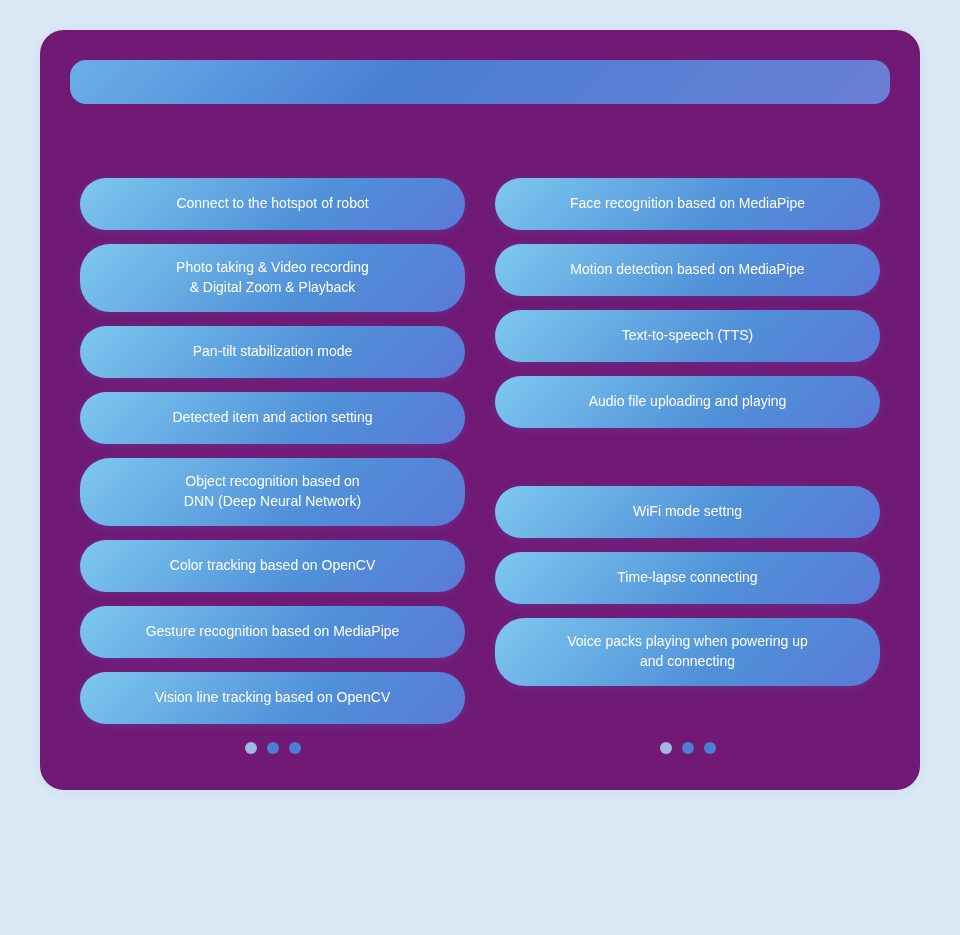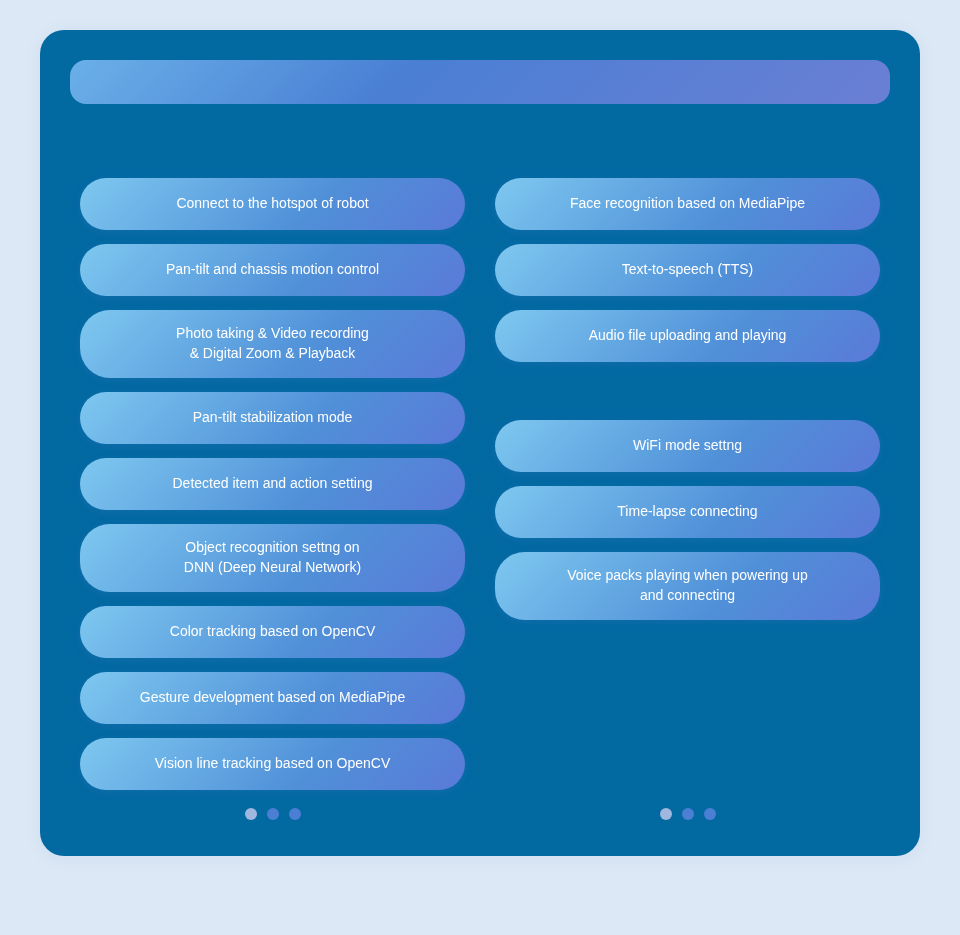--- a/index.html
+++ b/index.html
@@ -6,21 +6,21 @@
 
     body {
       background-color: #dce8f5;
       font-family: -apple-system, BlinkMacSystemFont, 'Segoe UI', Arial, sans-serif;
       min-height: 935px;
       width: 960px;
       padding: 30px 40px;
     }
 
     .outer-card {
-      background: #0369a1;
+      background: #701a75;
       border-radius: 24px;
       padding: 30px 30px 36px;
       box-shadow: 0 2px 16px rgba(100,140,200,0.10);
     }
 
     .header-banner {
       background: linear-gradient(135deg, #6ab0e8 0%, #4a7fd4 40%, #6a7fd4 100%);
       border-radius: 16px;
       padding: 22px 40px;
       text-align: center;
@@ -113,33 +113,33 @@
 
   <div class="header-banner">
     <h1 class="header-title"></h1>
   </div>
 
   <p class="subtitle"></p>
 
   <div class="features-grid">
     <div class="column" id="left-col">
         <button class="feature-btn" style="white-space: pre-line;">Connect to the hotspot of robot</button>
-        <button class="feature-btn" style="white-space: pre-line;">Pan-tilt and chassis motion control</button>
         <button class="feature-btn tall" style="white-space: pre-line;">Photo taking &amp; Video recording
 &amp; Digital Zoom &amp; Playback</button>
         <button class="feature-btn" style="white-space: pre-line;">Pan-tilt stabilization mode</button>
         <button class="feature-btn" style="white-space: pre-line;">Detected item and action setting</button>
-        <button class="feature-btn tall" style="white-space: pre-line;">Object recognition settng on
+        <button class="feature-btn tall" style="white-space: pre-line;">Object recognition based on
 DNN (Deep Neural Network)</button>
         <button class="feature-btn" style="white-space: pre-line;">Color tracking based on OpenCV</button>
-        <button class="feature-btn" style="white-space: pre-line;">Gesture development based on MediaPipe</button>
+        <button class="feature-btn" style="white-space: pre-line;">Gesture recognition based on MediaPipe</button>
         <button class="feature-btn" style="white-space: pre-line;">Vision line tracking based on OpenCV</button>
       </div>
     <div class="column" id="right-col">
         <button class="feature-btn" style="white-space: pre-line;">Face recognition based on MediaPipe</button>
+        <button class="feature-btn" style="white-space: pre-line;">Motion detection based on MediaPipe</button>
         <button class="feature-btn" style="white-space: pre-line;">Text-to-speech (TTS)</button>
         <button class="feature-btn" style="white-space: pre-line;">Audio file uploading and playing</button>
         <button class="feature-btn" style="white-space: pre-line; margin-top: 44px;">WiFi mode settng</button>
         <button class="feature-btn" style="white-space: pre-line;">Time-lapse connecting</button>
         <button class="feature-btn tall" style="white-space: pre-line;">Voice packs playing when powering up
 and connecting</button>
       </div>
   </div>
 
   <div class="dots-container">

